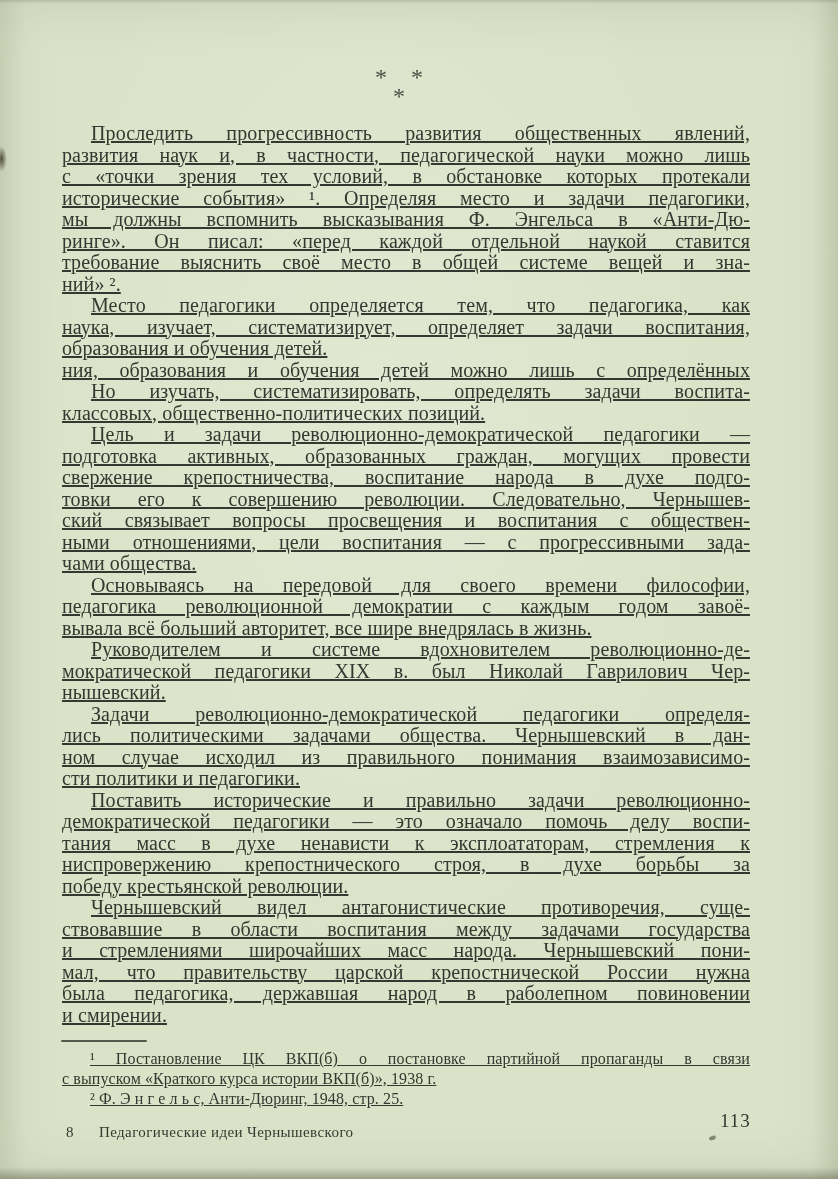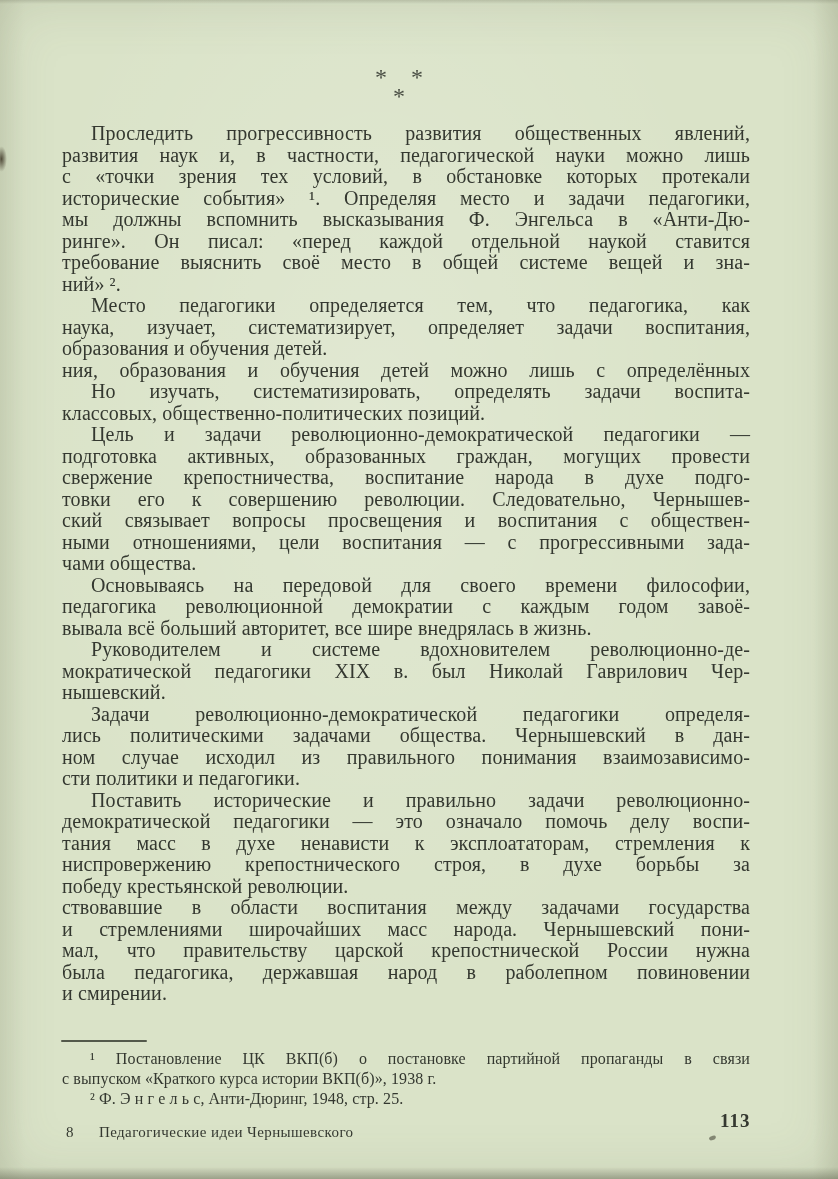--- a/index.html
+++ b/index.html
@@ -41,20 +41,21 @@
     font-size: 20px;
     line-height: 21.5px;
     letter-spacing: 0.1px;
     color: var(--ink, #343830);
   }
   .para { margin: 0; }
   .line {
     text-align: justify;
     text-align-last: justify;
     white-space: normal;
+    text-decoration: underline;
   }
   .line.first { text-indent: 29px; }
   .line.last { text-align-last: left; }
 
   
   .footnote-rule {
     position: absolute;
     left: 61px; top: 1040px;
     width: 86px; height: 2px;
     background: rgba(45,50,40,0.78);
@@ -82,21 +83,20 @@
   }
   .running-title {
     position: absolute; left: 99px; top: 16px;
     font-size: 15px;
     letter-spacing: 0.4px;
   }
   .page-number {
     position: absolute; left: 720px; top: 2px;
     font-size: 19px;
     letter-spacing: 1px;
-    font-weight: bold;
   }
 
   
   .smudge-left {
     position: absolute; left: -4px; top: 146px;
     width: 11px; height: 26px;
     background: radial-gradient(ellipse at center, rgba(62,54,38,0.85) 0%, rgba(62,54,38,0.0) 70%);
     border-radius: 50%;
   }
   .shadow-bottom {
@@ -177,20 +177,21 @@
         <div class="line last">сти политики и педагогики.</div>
       </div>
       <div class="para">
         <div class="line first">Поставить исторические и правильно задачи революционно-</div>
         <div class="line">демократической педагогики — это означало помочь делу воспи-</div>
         <div class="line">тания масс в духе ненависти к эксплоататорам, стремления к</div>
         <div class="line">ниспровержению крепостнического строя, в духе борьбы за</div>
         <div class="line last">победу крестьянской революции.</div>
       </div>
       <div class="para">
+        <div class="line first">Чернышевский видел антагонистические противоречия, суще-</div>
         <div class="line">ствовавшие в области воспитания между задачами государства</div>
         <div class="line">и стремлениями широчайших масс народа. Чернышевский пони-</div>
         <div class="line">мал, что правительству царской крепостнической России нужна</div>
         <div class="line">была педагогика, державшая народ в раболепном повиновении</div>
         <div class="line last">и смирении.</div>
       </div>
     </div>
 
   <div class="footnote-rule"></div>
 

